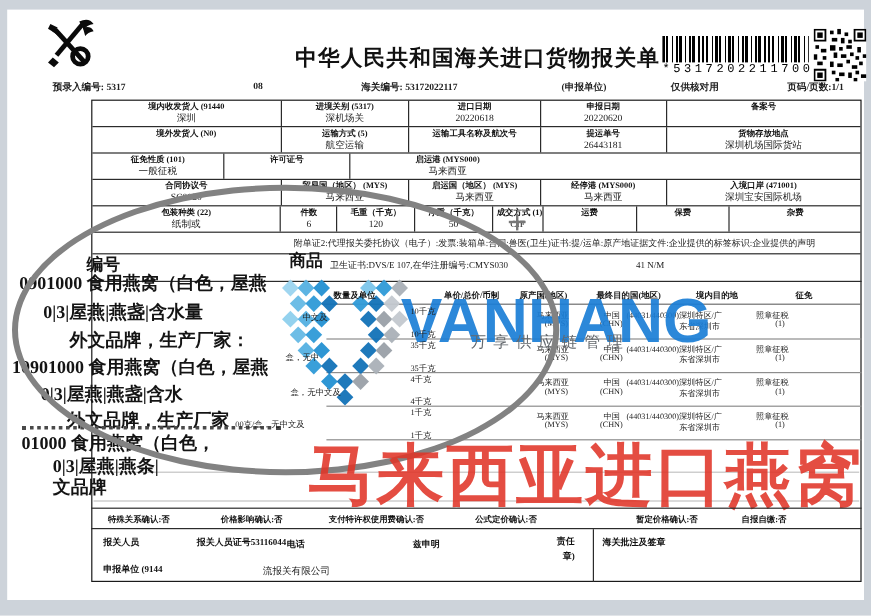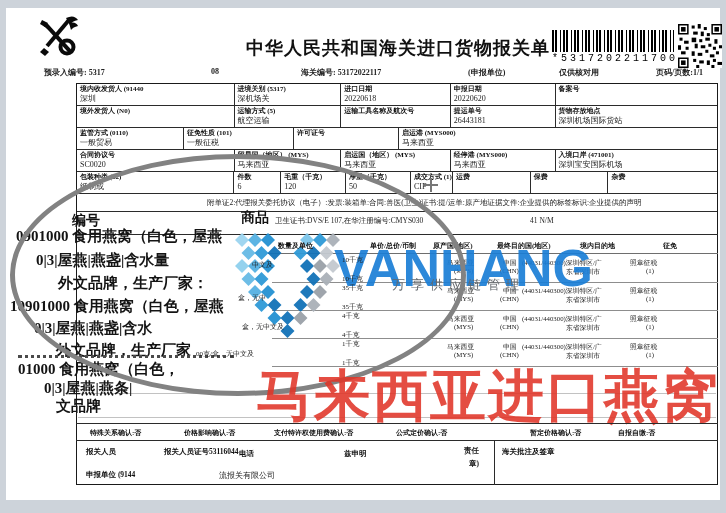--- a/index.html
+++ b/index.html
@@ -5,21 +5,21 @@
   html,body{margin:0;padding:0;}
   body{width:726px;height:513px;background:#cdd3da;font-family:"Liberation Serif","DejaVu Serif",serif;overflow:hidden;}
   #page{position:absolute;left:6px;top:8px;width:714px;height:492px;background:#ffffff;}
   .abs{position:absolute;white-space:nowrap;color:#1c1c1c;}
   
   .title{font-size:18px;font-weight:bold;letter-spacing:1px;color:#111;}
   .meta{font-size:8px;font-weight:bold;color:#222;}
   .barcode{background:repeating-linear-gradient(90deg,#000 0 2px,#fff 2px 3px,#000 3px 5px,#fff 5px 8px,#000 8px 9px,#fff 9px 11px);}
   .barcode-text{font-family:"Liberation Mono","DejaVu Sans Mono",monospace;font-size:10px;letter-spacing:3px;color:#000;}
   
-  #tablebox{position:absolute;left:70px;top:75px;width:642px;height:402px;border:1.6px solid #1a1a1a;box-sizing:border-box;}
+  #tablebox{position:absolute;left:70px;top:75px;width:642px;height:402px;border:1.6px solid #1a1a1a;box-sizing:border-box;text-align:center;}
   .grow{display:flex;border-bottom:1px solid #2b2b2b;box-sizing:border-box;}
   .cell{box-sizing:border-box;border-right:1px solid #2b2b2b;padding:1px 3px;overflow:visible;}
   .cell.last{border-right:none;}
   .cl{font-size:7px;font-weight:bold;color:#111;line-height:9px;white-space:nowrap;}
   .cv{font-size:8px;color:#222;line-height:10px;white-space:nowrap;}
   .docs{font-size:7.5px;color:#222;padding:4px 0 0 130px;box-sizing:border-box;}
   .small{font-size:7.5px;color:#222;}
   .hdr{font-size:7px;font-weight:bold;color:#111;z-index:6;}
   .qty{font-size:7px;color:#222;z-index:6;}
   .val{font-size:6.8px;color:#222;z-index:4;}
@@ -162,24 +162,20 @@
           <div class="cell" style="width: 105px;">
             <div class="cl">提运单号</div>
             <div class="cv">26443181</div>
           </div>
           <div class="cell last" style="width: 162px;">
             <div class="cl">货物存放地点</div>
             <div class="cv">深圳机场国际货站</div>
           </div>
         </div>
         <div class="grow" style="height: 22px;">
-          <div class="cell" style="width: 107px;">
-            <div class="cl">监管方式 (0110)</div>
-            <div class="cv">一般贸易</div>
-          </div>
           <div class="cell" style="width: 110px;">
             <div class="cl">征免性质 (101)</div>
             <div class="cv">一般征税</div>
           </div>
           <div class="cell" style="width: 105px;">
             <div class="cl">许可证号</div>
             <div class="cv"></div>
           </div>
           <div class="cell last" style="width: 162px;">
             <div class="cl">启运港 (MYS000)</div>
@@ -309,21 +305,21 @@
       <span class="abs magsm" style="left: 66px; top: 204px;">编号</span>
       <span class="abs magsm" style="left: 235px; top: 201px;">商品</span>
       <span class="abs mag" style="left: 10px; top: 219px;">0901000 食用燕窝（白色，屋燕</span>
       <span class="abs mag" style="left: 30px; top: 243px;">0|3|屋燕|燕盏|含水量</span>
       <span class="abs mag" style="left: 52px; top: 266px;">外文品牌，生产厂家：</span>
       <span class="abs mag" style="left: 4px; top: 289px;">10901000 食用燕窝（白色，屋燕</span>
       <span class="abs mag" style="left: 28px; top: 311px;">0|3|屋燕|燕盏|含水</span>
       <span class="abs mag" style="left: 50px; top: 333px;">外文品牌，生产厂家</span>
       <span class="abs mag" style="left: 12px; top: 352px;">01000 食用燕窝（白色，</span>
       <span class="abs mag" style="left: 38px; top: 371px;">0|3|屋燕|燕条|</span>
-      <span class="abs mag" style="left: 50px; top: 389px;">文品牌</span>
+      <span class="abs mag" style="left: 38px; top: 389px;">文品牌</span>
       <span class="abs frag" style="left: 246px; top: 252px;">中文及</span>
       <span class="abs frag" style="left: 232px; top: 285px;">盒，无中</span>
       <span class="abs frag" style="left: 236px; top: 314px;">盒，无中文及</span>
       <span class="abs frag" style="left: 190px; top: 341px;">00克/盒，无中文及</span>
     </div>
 
   <div class="sep faint" style="left:72px;top:385px;width:638px;"></div>
   <div class="sep faint" style="left:72px;top:409px;width:638px;"></div>
 
   <div id="cube">

